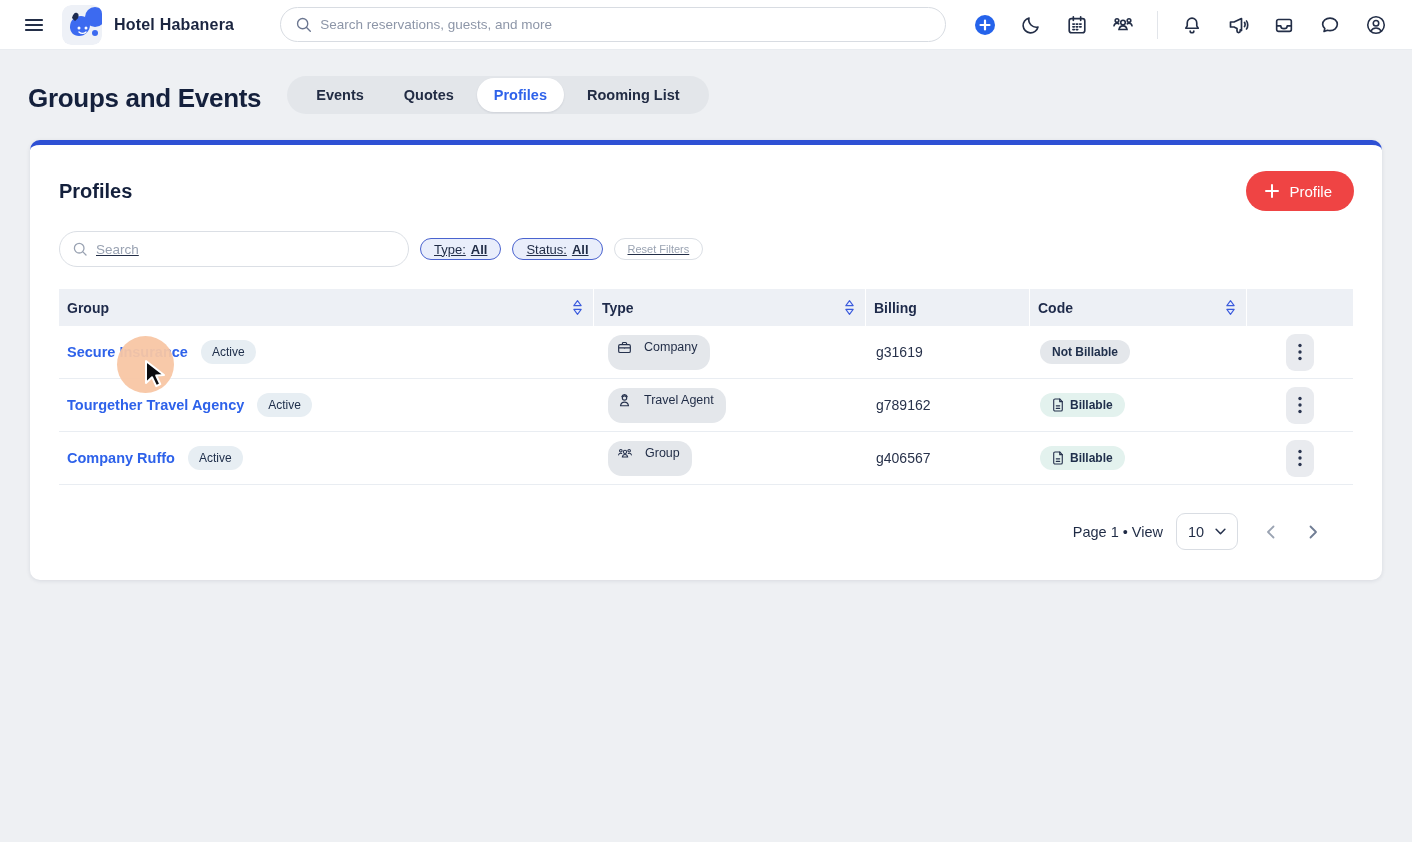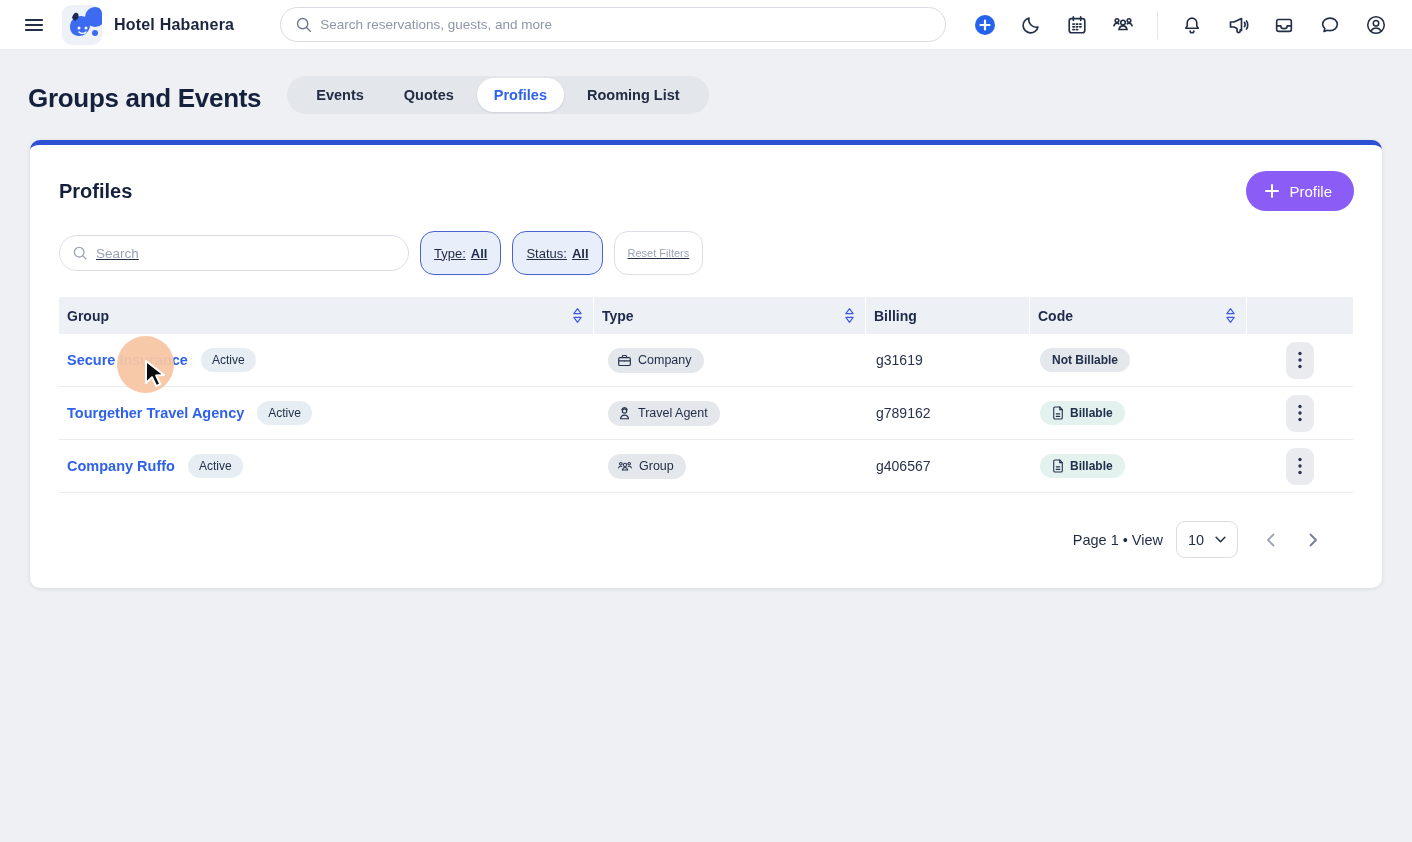--- a/index.html
+++ b/index.html
@@ -44,34 +44,34 @@
   .tab.active { background:#fff; color:#2e62ea; height:34px; box-shadow:0 1px 2px rgba(20,30,60,.10); }
   
   .card {
     margin:26px 30px 0 30px; background:#fff; border-radius:10px;
     border-top:5px solid #2e50d4; box-shadow:0 1px 4px rgba(18,30,60,.10);
     padding-bottom:30px;
   }
   .card-head { display:flex; align-items:center; justify-content:space-between; padding:26px 28px 0 29px; }
   .card-title { font-size:20px; font-weight:700; color:#14203c; }
   .add-btn {
-    height:40px; border:none; border-radius:20px; background:#8b5cf6; color:#fff;
+    height:40px; border:none; border-radius:20px; background:#ef4444; color:#fff;
     font-family:inherit; font-size:15px; font-weight:500; padding:0 22px 0 18px;
     display:flex; align-items:center; gap:9px; cursor:pointer;
   }
   
   .toolbar { display:flex; align-items:center; padding:20px 29px 0 29px; gap:11px;text-decoration:underline; }
   .panel-search {
     width:350px; height:36px; border:1px solid #dbdfe5; border-radius:18px;
     display:flex; align-items:center; padding:0 12px; gap:8px;
   }
   .panel-search input { border:none; outline:none; flex:1; font-size:13.5px; font-family:inherit; color:#3a4661; }
   .panel-search input::placeholder { color:#99a2b2; }
   .chip {
-    height:44px; border-radius:14px; display:flex; align-items:center; gap:5px;
+    height:22px; border-radius:14px; display:flex; align-items:center; gap:5px;
     font-size:13px; padding:0 13px; cursor:pointer; border:1px solid transparent;
     background:transparent; font-family:inherit;
   }
   .chip.filter { background:#e9eefb; border-color:#4a63cf; color:#1f2b45; }
   .chip.filter b { font-weight:700; }
   .chip.reset { border-color:#dbdfe5; color:#9aa3b2; font-size:11px; }
   
   .table { margin:22px 29px 0 29px; }
   .tr { display:grid; grid-template-columns:535px 272px 164px 217px 1fr; align-items:center; }
   .thead .th {
@@ -83,22 +83,22 @@
   .th .sort { margin-left:auto; display:flex; }
   .row { height:53px; border-bottom:1px solid #e9edf2; }
   .cell-group { display:flex; align-items:center; gap:13px; padding-left:8px; }
   .group-link { color:#2e62ea; font-weight:700; font-size:14.5px; text-decoration:none; cursor:pointer; }
   .status-badge {
     background:#e7eef3; color:#20304c; font-size:12px; font-weight:500;
     padding:5px 11px; border-radius:12px;
   }
   .cell-type { padding-left:14px; }
   .type-pill {
-    display:inline-flex; align-items:center; gap:6px; background:#e4e7eb; color:#1f2b45;
-    font-size:12.5px; font-weight:500; padding:5px 12px 5px 9px; border-radius:14px;
+    display:inline-flex; align-items:center; gap:12px; background:#e4e7eb; color:#1f2b45;
+    font-size:12.5px; font-weight:500; padding:5px 12px 15px 9px; border-radius:14px;
   }
   .cell-code { font-size:14px; color:#28324b; padding-left:10px; }
   .cell-billing { padding-left:10px; }
   .billing-badge {
     display:inline-flex; align-items:center; gap:6px; font-size:12px; font-weight:700;
     color:#20304c; padding:5px 12px; border-radius:12px;
   }
   .billing-badge.neutral { background:#e4e7eb; }
   .billing-badge.positive { background:#e3f2ee; }
   .cell-actions { display:flex; justify-content:center; }

